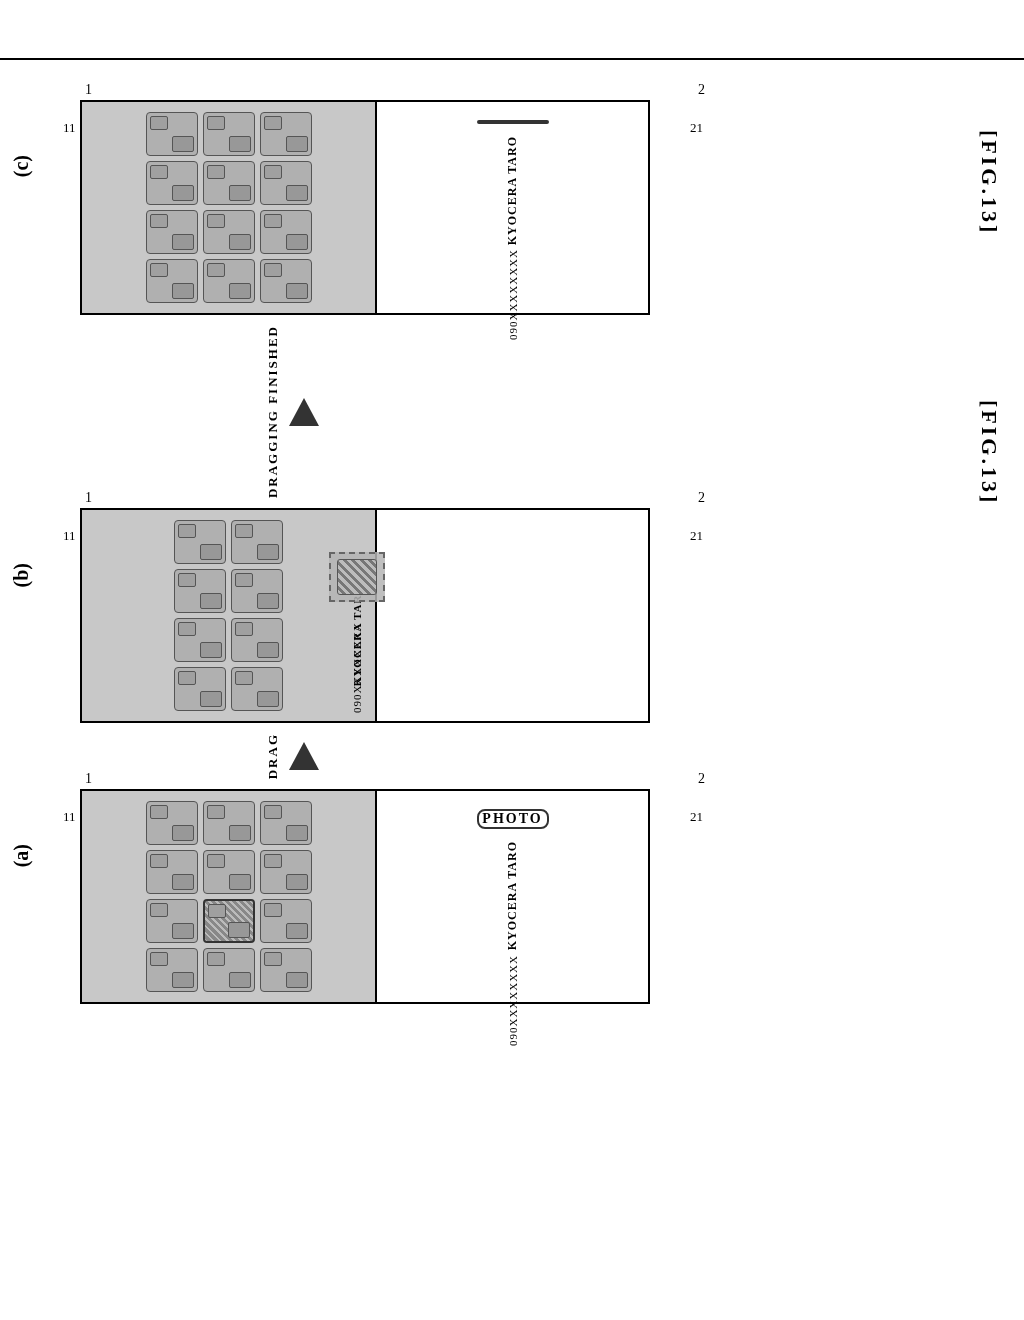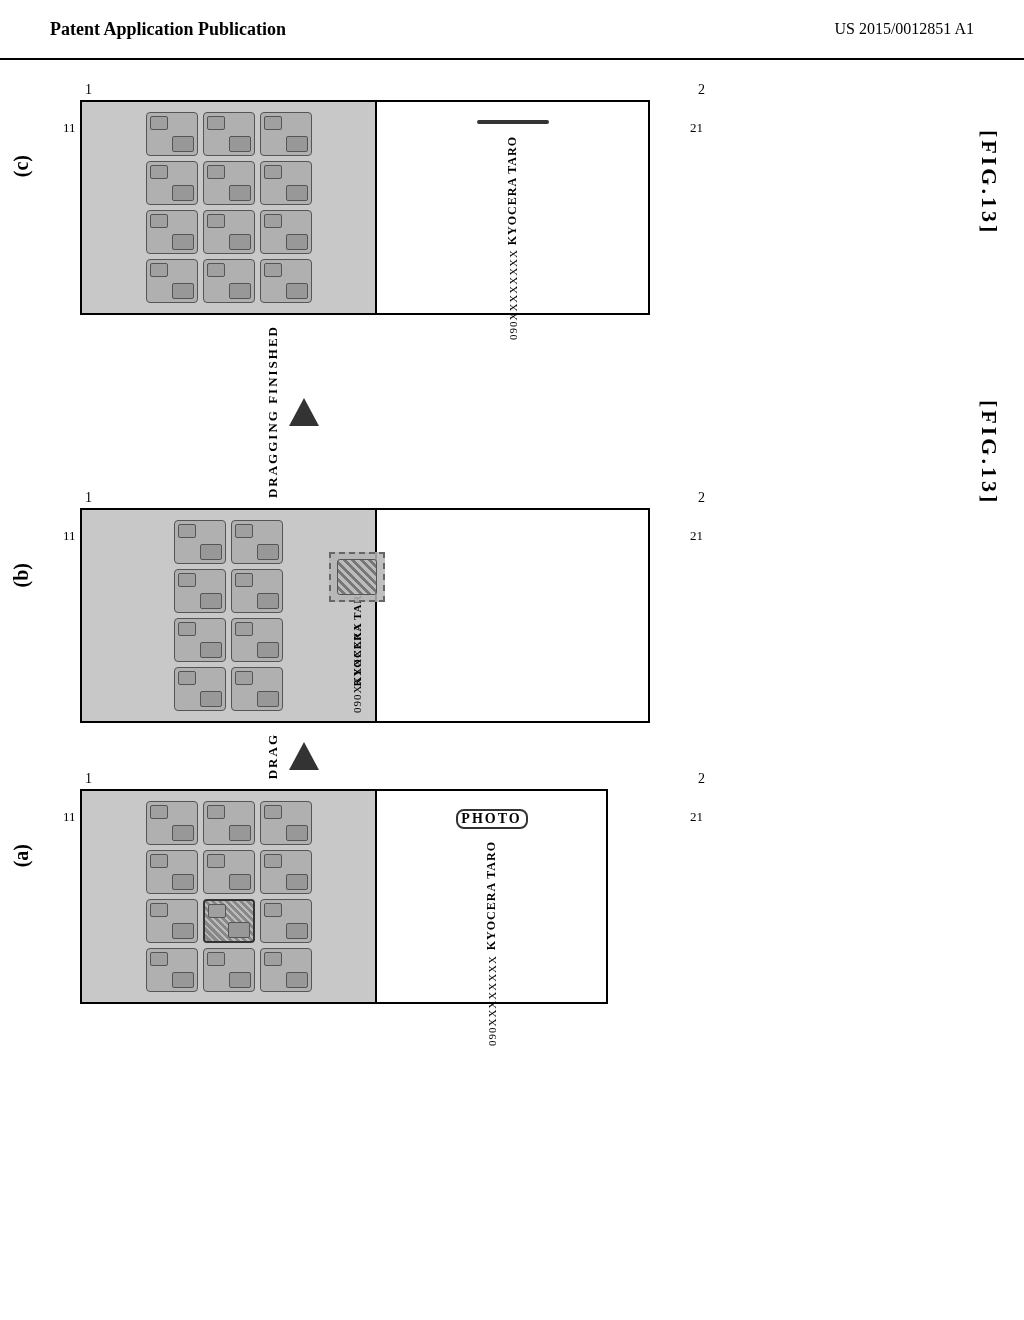--- a/index.html
+++ b/index.html
@@ -220,22 +220,20 @@
         #777 3px, #777 6px
       );
       border: 1.5px solid #555;
       border-radius: 3px;
     }
   </style>
 </head>
 <body>
 
 <div class="header">
-  <div class="header-left">Patent Application Publication</div>
-  <div class="header-right">US 2015/0012851 A1</div>
 </div>
 
 <div class="fig13-label" style="position:absolute; right:22px; top:130px; font-size:22px; font-weight:bold; writing-mode:vertical-rl; text-orientation:mixed; letter-spacing:3px;">[FIG.13]</div>
 
 <div style="position:absolute; top:70px; left:55px; width:870px;">
 
   <div style="position:relative; margin-top:30px; margin-bottom:0px;">
 
     <div style="position:absolute; left:-45px; top:55px; font-size:20px; font-weight:bold; writing-mode:vertical-rl; transform:rotate(180deg);">
       <span>(c)</span>
@@ -343,21 +341,21 @@
 
     <div style="position:absolute; left:-45px; top:55px; font-size:20px; font-weight:bold; writing-mode:vertical-rl; transform:rotate(180deg);">
       <span>(a)</span>
     </div>
 
     <div style="position:absolute; top:-18px; left:30px; font-size:14px;">1</div>
     <div style="position:absolute; top:-18px; right:220px; font-size:14px;">2</div>
     <div style="position:absolute; top:20px; left:8px; font-size:13px;">11</div>
     <div style="position:absolute; top:20px; right:222px; font-size:13px;">21</div>
 
-    <div class="device-wrap" style="width:528px; height:215px; margin-left:25px;">
+    <div class="device-wrap" style="width:570px; height:215px; margin-left:25px;">
 
       <div class="app-area" style="width:295px; display:flex; align-items:center; justify-content:center; position:relative;">
         <div class="grid-3col">
 
           <div class="icon-cell"></div>
           <div class="icon-cell"></div>
           <div class="icon-cell"></div>
 
           <div class="icon-cell"></div>
           <div class="icon-cell"></div>

